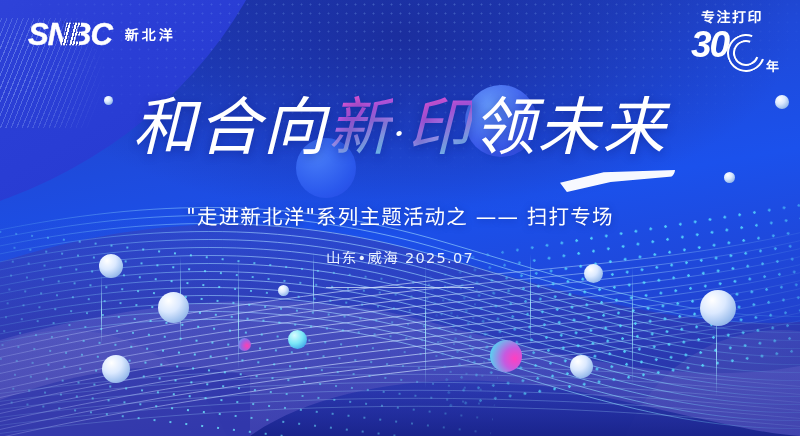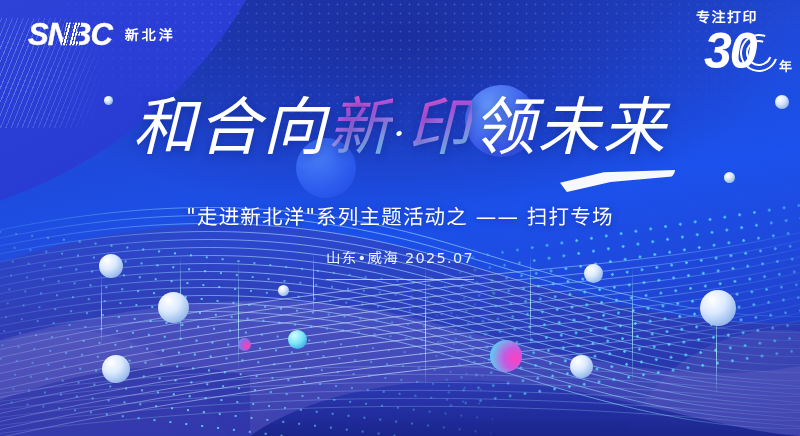--- a/index.html
+++ b/index.html
@@ -102,34 +102,34 @@
     position:absolute;left:34px;top:2px;width:19px;height:25px;
     background:repeating-linear-gradient(105deg, rgba(40,60,190,.95) 0 1.2px, rgba(255,255,255,0) 1.2px 3px);
     pointer-events:none;
   }
   .logo-cn{
     font-size:14px;color:#ffffff;letter-spacing:3px;font-weight:bold;
     font-family:"DejaVu Sans","Liberation Sans",sans-serif;
   }
 
   .anniv{
-    position:absolute;right:6px;top:10px;width:98px;height:72px;
-    color:#fff;margin-left:24px;
+    position:absolute;right:19px;top:10px;width:98px;height:72px;
+    color:#fff;text-align:center;margin-left:24px;
   }
   .anniv-top{
     font-size:14px;letter-spacing:1.5px;font-weight:bold;line-height:1;
     font-family:"DejaVu Sans","Liberation Sans",sans-serif;
     white-space:nowrap;
   }
   .anniv-main{
     position:relative;height:50px;margin-top:3px;
   }
   .anniv-num{
     position:absolute;left:8px;top:-1px;
-    font-size:50px;font-weight:bold;font-style:italic;line-height:1;
+    font-size:37px;font-weight:bold;font-style:italic;line-height:1;
     letter-spacing:-2px;color:#fff;
     font-family:"Liberation Sans","DejaVu Sans",sans-serif;
   }
   .anniv-ring{
     position:absolute;left:44px;top:7px;width:34px;height:34px;border-radius:50%;
     border:2.5px solid #fff;border-right-color:transparent;transform:rotate(-25deg);
   }
   .anniv-ring2{
     position:absolute;left:50px;top:13px;width:22px;height:22px;border-radius:50%;
     border:2px solid #fff;border-right-color:transparent;transform:rotate(-25deg);
@@ -173,21 +173,21 @@
     font-family:"DejaVu Sans","Liberation Sans",sans-serif;
     text-shadow:0 1px 6px rgba(10,25,120,.5);
     white-space:nowrap;
   }
   .meta-wrap{
     position:absolute;left:0;top:246px;width:800px;text-align:center;
   }
   .meta{
     display:inline-block;color:#eaf2ff;font-size:14.5px;letter-spacing:1.3px;
     font-family:"DejaVu Sans","Liberation Sans",sans-serif;
-    padding-bottom:12px;
+    padding-bottom:20px;
     border-bottom:1px solid rgba(215,232,255,.75);
     white-space:nowrap;
   }
 </style>
 </head>
 <body>
 
 <div class="banner">
 
   <div class="layer">

